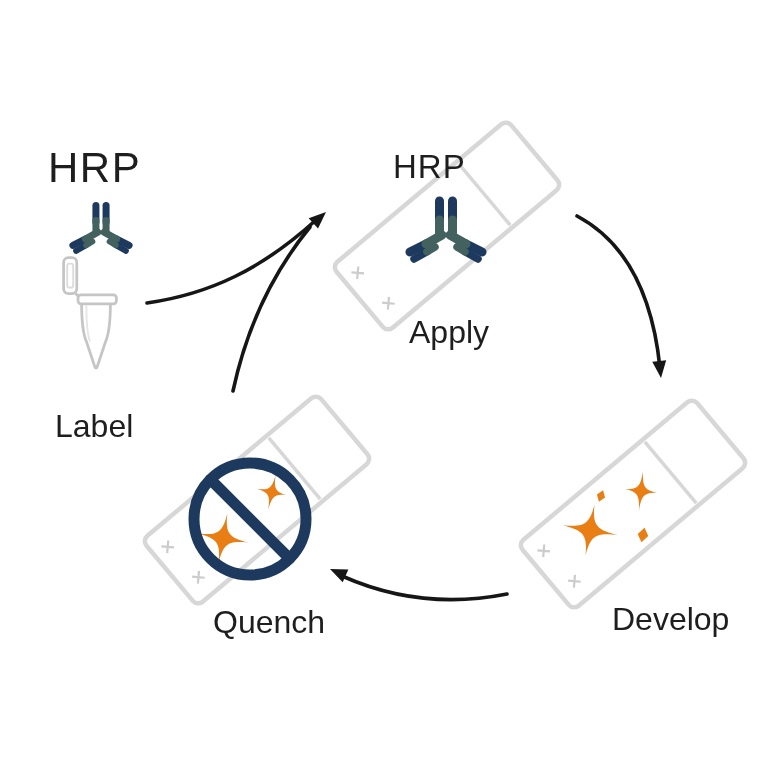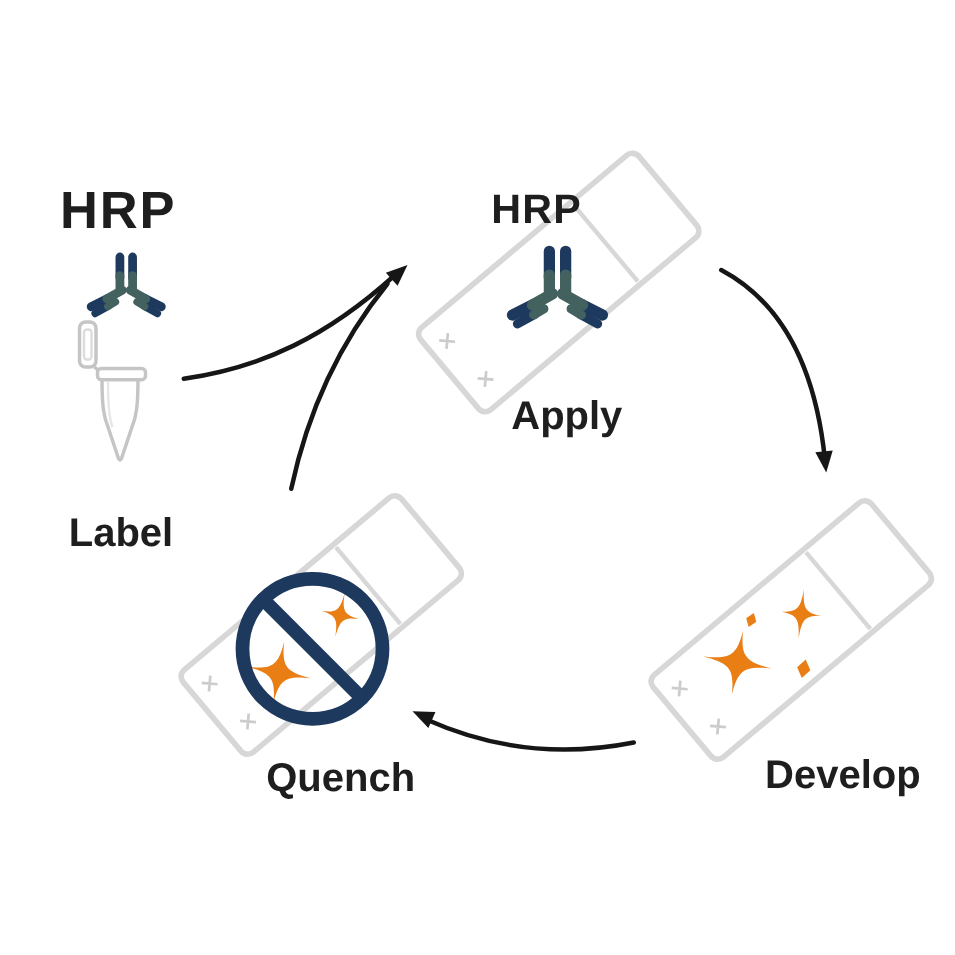--- a/index.html
+++ b/index.html
@@ -1,16 +1,16 @@
 <!DOCTYPE html>
 <html><head>
 <meta charset="utf-8">
 <style>
   html,body{margin:0;padding:0;background:#ffffff;}
-  .stage{position:relative;width:764px;height:764px;background:#ffffff;overflow:hidden;font-weight:bold;}
+  .stage{position:relative;width:764px;height:764px;background:#ffffff;overflow:hidden;}
   svg text{font-family:"Liberation Sans", sans-serif;fill:#1e1e1e;}
   .enzyme-big{font-size:42px;letter-spacing:1.5px;}
   .enzyme-slide{font-size:33px;letter-spacing:1px;}
   .step-label{font-size:32px;}
 </style>
 </head>
 <body>
 
 <div class="stage">
 <svg width="764" height="764" viewBox="0 0 764 764">

